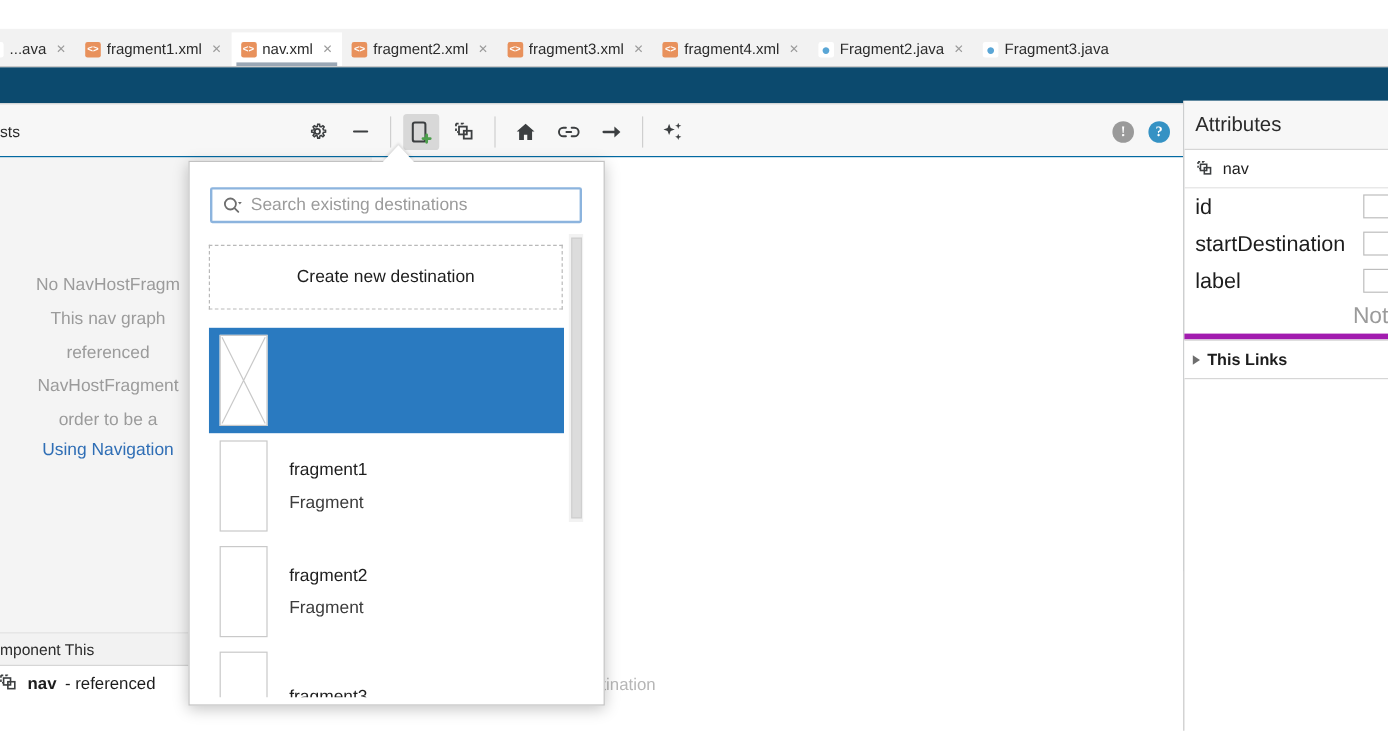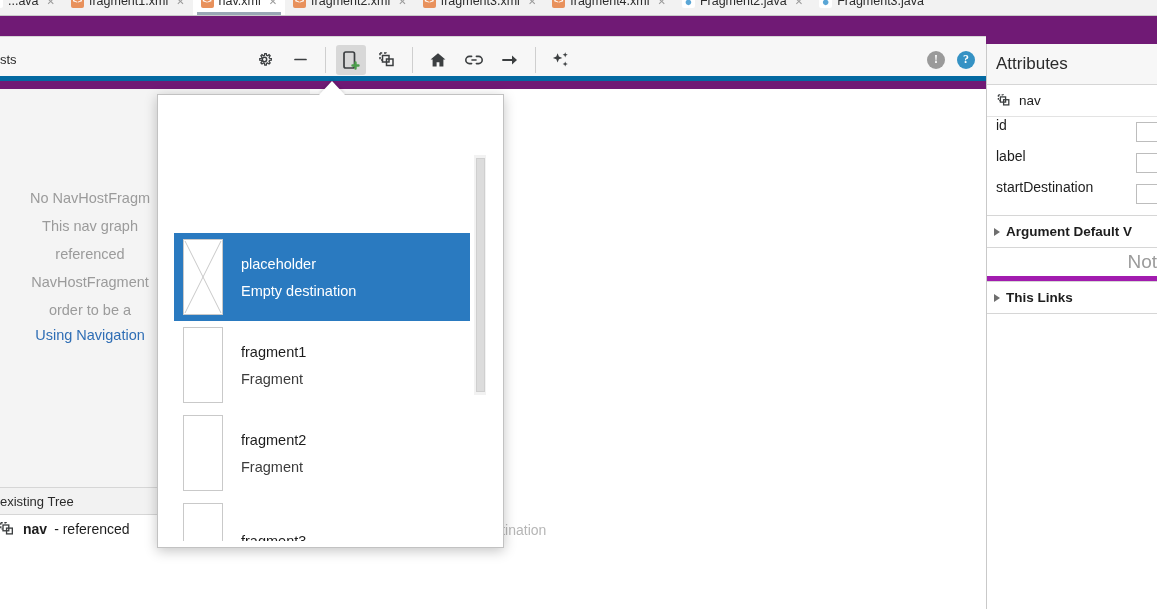--- a/index.html
+++ b/index.html
@@ -4,21 +4,21 @@
 <style>
   * { box-sizing: border-box; }
   html, body {
     margin: 0; padding: 0;
     width: 1157px; height: 609px;
     overflow: hidden;
     font-family: "Liberation Sans", sans-serif;
     background: #ffffff;
     -webkit-font-smoothing: antialiased;
   }
-  #root { position: relative; width: 1157px; height: 436px; background:#701a75; }
+  #root { position: relative; width: 1157px; height: 436px; background:#0c4a6e;margin-top:40px; }
 
   
   .tabbar {
     position: absolute; left: 0; top: -16px; width: 1157px; height: 32px;
     background: #f2f2f2;
     border-bottom: 1px solid #c9c9c9;
     display: flex; align-items: flex-end;
     white-space: nowrap;
   }
   .tab {
@@ -38,23 +38,23 @@
     display: inline-flex; align-items: center; justify-content: center;
     font-size: 8px; font-weight: bold; color: #ffffff;
     flex: 0 0 auto; line-height: 1;
   }
   .tab-ico.xml { background: #e8915c; }
   .tab-ico.java { background: #ffffff; color:#5aa6d6; font-size:13px;}
   .tab-close { color:#9a9a9a; font-size: 10px; margin-left: 3px; }
 
   
   .toolbar {
-    position: absolute; left: 0; top: 36px; width: 986px; height: 45px;
+    position: absolute; left: 0; top: 46px; width: 986px; height: 45px;
     background: #f7f7f7;
-    border-bottom: 5px solid #0369a1;
+    border-bottom: 1px solid #0369a1;
     border-top: 1px solid #d6d6d6;
     display: flex; align-items: center;
   }
   .tb-left-label {
     position:absolute; left: 0; top: 0; height: 44px;
     display:flex; align-items:center; padding-left: 0px;
     font-size: 13px; color: #2b2b2b;
   }
   .tb-icons { position:absolute; left: 246px; top: 0; height: 45px; display:flex; align-items:center; gap: 0px; }
   .tbtn {
@@ -116,22 +116,22 @@
     height: 41px; background: #f7f7f7; border-bottom: 1px solid #d6d6d6;
     display: flex; align-items: center; padding-left: 9px;
     font-size: 17px; color: #2b2b2b;
   }
   .attrs-sel {
     height: 32px; border-bottom: 1px solid #e3e3e3;
     display: flex; align-items: center; gap: 7px; padding-left: 9px;
     font-size: 13.5px; color: #1d1d1d;
   }
   .attr-row {
-    height: 31px; display: flex; padding-left: 9px;
-    font-size: 14px; color: #1d1d1d; position: relative;
+    height: 31px; display: flex; align-items: center; padding-left: 9px;
+    font-size: 18px; color: #1d1d1d; position: relative;
   }
   .attr-input {
     position: absolute; left: 149px; top: 5px; width: 60px; height: 20px;
     border: 1px solid #bdbdbd; background: #ffffff;
   }
   .sect {
     height: 33px; display: flex; align-items: center; gap: 6px; padding-left: 7px;
     font-size: 13.5px; font-weight: bold; color: #1d1d1d;
     border-bottom: 1px solid #d6d6d6; border-top: 1px solid #d6d6d6;
     background: #ffffff;
@@ -327,21 +327,21 @@
       </div>
     </div>
 
     <div class="tb-right">
       <div class="circ-ico" style="background:#9a9a9a;">!</div>
       <div class="circ-ico" style="background:#3592c4;">?</div>
     </div>
   </div>
 
   <div class="ctree">
-    <div class="ctree-hdr">existing Tree</div>
+    <div class="ctree-hdr">mponent This</div>
     <div class="ctree-row">
       <span>
         <svg width="18" height="16" viewBox="0 0 20 18" style="margin-left:-2px">
           <path d="M3 2 h6 v2 M3 2 v7 h2" fill="none" stroke="#3c3f41" stroke-width="1.5" stroke-dasharray="2.2 1.8"></path>
           <rect x="5.5" y="4.5" width="6.5" height="6.5" fill="none" stroke="#3c3f41" stroke-width="1.5"></rect>
           <rect x="9.5" y="8" width="6.5" height="6.5" fill="none" stroke="#3c3f41" stroke-width="1.5"></rect>
         </svg>
       </span>
       <b>nav</b>
       <span>- referenced</span>
@@ -360,56 +360,59 @@
         </svg>
       </span>
       <span>nav</span>
     </div>
 
     <div class="attr-row">
       <span>id</span>
       <span class="attr-input"></span>
     </div>
     <div class="attr-row">
+      <span>startDestination</span>
+      <span class="attr-input"></span>
+    </div>
+    <div class="attr-row">
       <span>label</span>
       <span class="attr-input"></span>
     </div>
-    <div class="attr-row">
-      <span>startDestination</span>
-      <span class="attr-input"></span>
-    </div>
-
-    <div class="sect" style="margin-top:5px;">
-      <span class="tri right"></span>
-      <span>Argument Default V</span>
-    </div>
+
     <div class="sect-body">Not</div>
     <div class="sect">
       <span class="tri right"></span>
       <span>This Links</span>
     </div>
   </div>
 
   <div class="popup-arrow"></div>
   <div class="popup">
 
-
+    <div class="searchbox">
+      <span>
+        <svg width="18" height="16" viewBox="0 0 18 16">
+          <circle cx="7" cy="7" r="4.6" fill="none" stroke="#6e6e6e" stroke-width="1.5"></circle>
+          <path d="M10.4 10.4 13.6 13.6" stroke="#6e6e6e" stroke-width="1.5" stroke-linecap="round"></path>
+          <path d="M13.3 5.4h3.2l-1.6 2.1z" fill="#6e6e6e"></path>
+        </svg>
+      </span>
+      <span class="search-ph" title="Search existing destinations">Search existing destinations</span>
+    </div>
+
+    <div class="create-btn">Create new destination</div>
 
     <div class="dest-list">
 
       <div class="dest-item sel">
         <div class="thumb">
           <svg width="38" height="74" viewBox="0 0 38 74" style="position:absolute;left:0;top:0;">
             <path d="M1 1 L37 73 M37 1 L1 73" stroke="#c9c9c9" stroke-width="1"></path>
           </svg>
         </div>
-        <div class="dest-texts">
-          <span class="dest-name">placeholder</span>
-          <span class="dest-sub">Empty destination</span>
-        </div>
       </div>
 
       <div class="dest-item">
         <div class="thumb"></div>
         <div class="dest-texts">
           <span class="dest-name">fragment1</span>
           <span class="dest-sub">Fragment</span>
         </div>
       </div>
 

